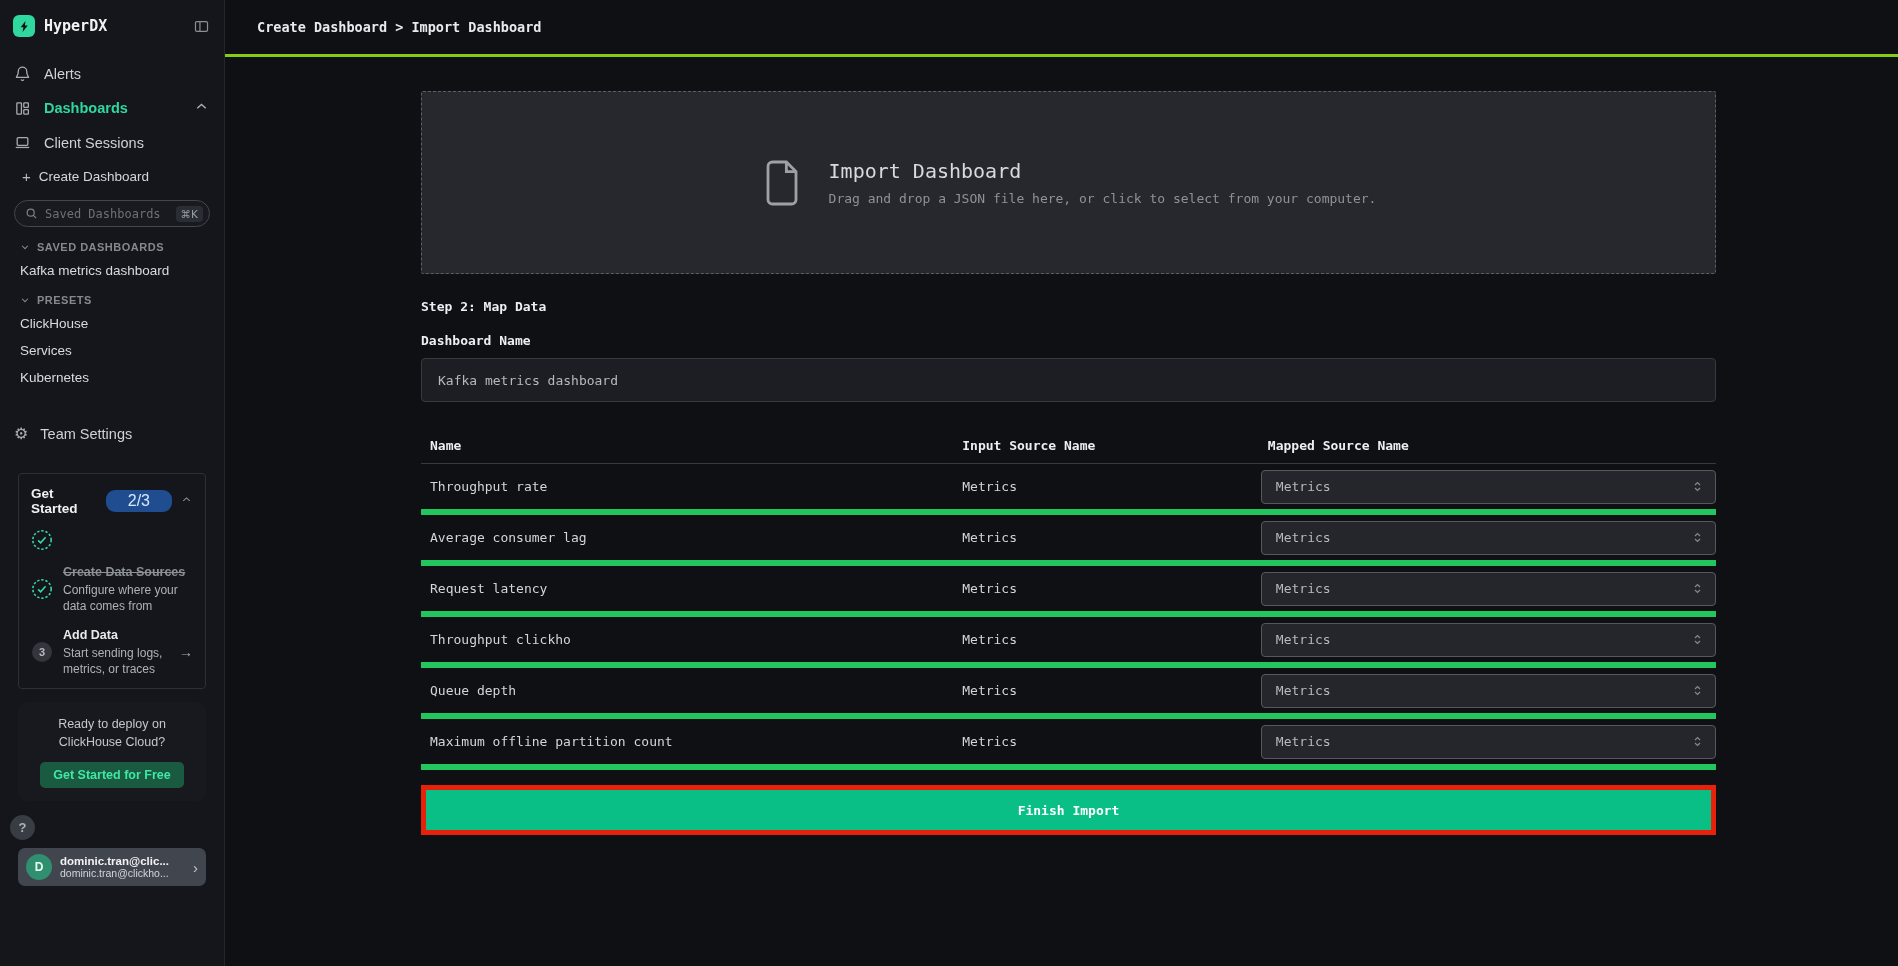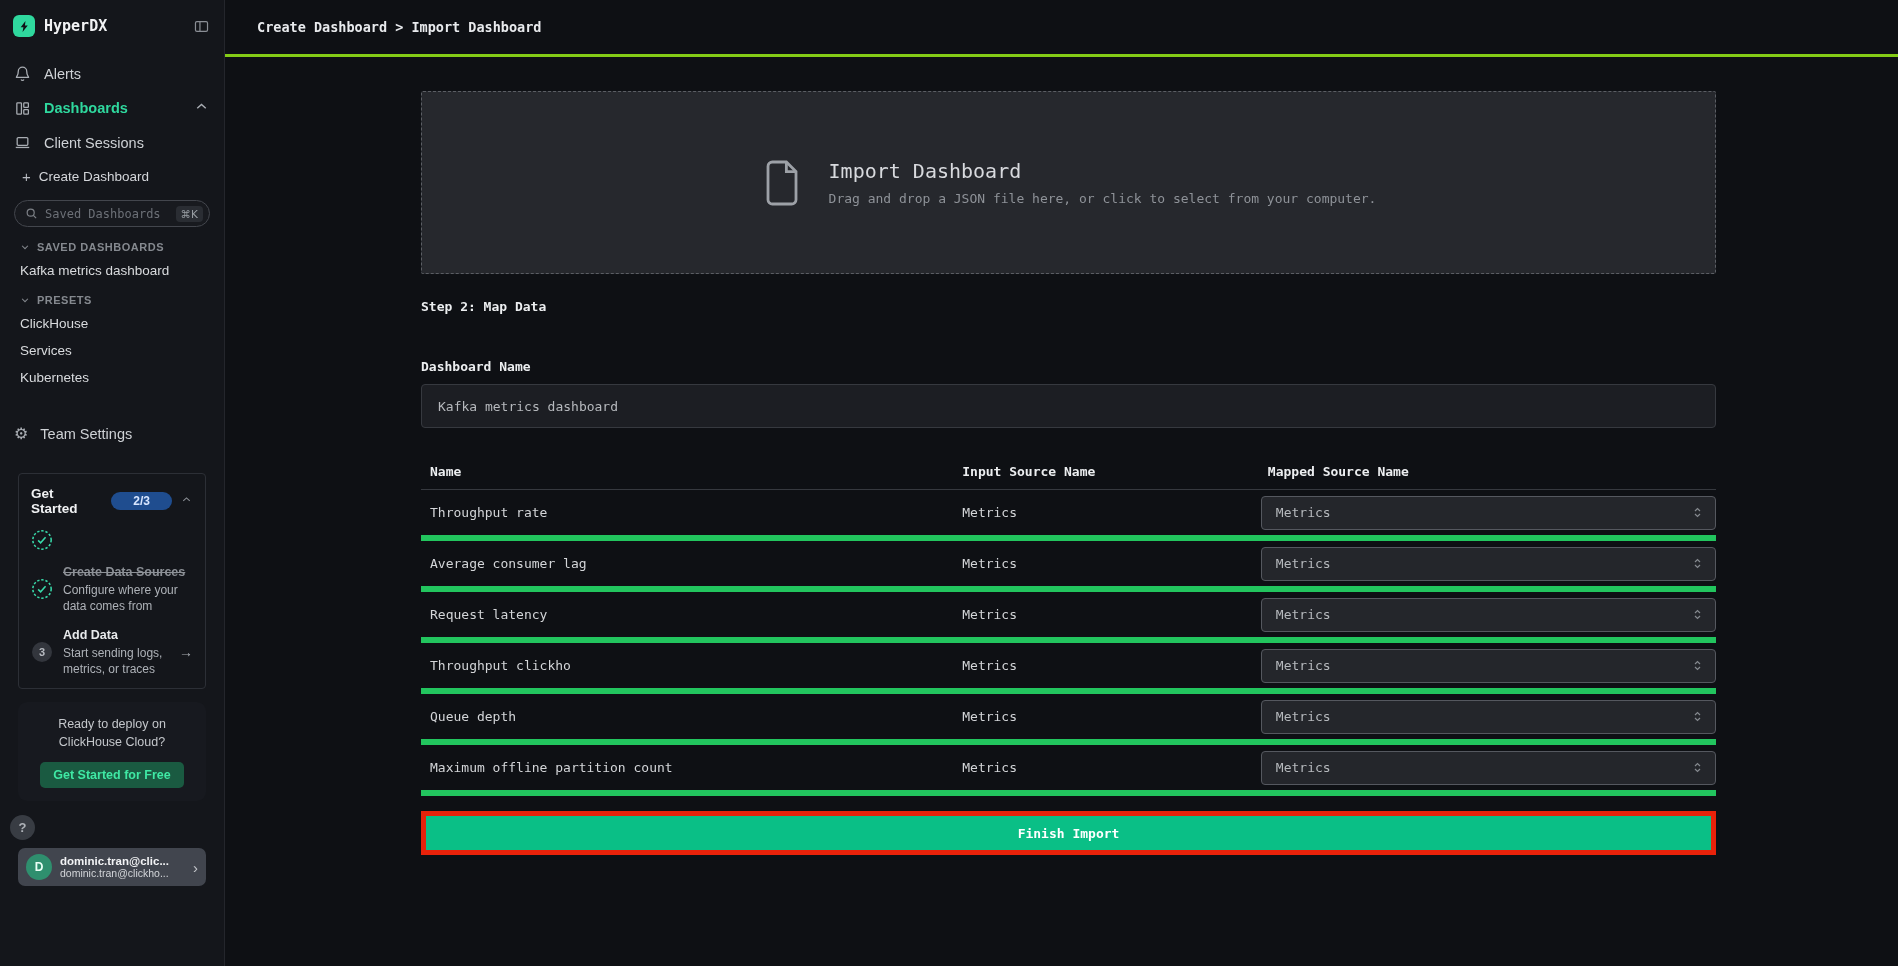--- a/index.html
+++ b/index.html
@@ -85,21 +85,21 @@
   
   .gs-card {
     margin:22px 18px 0 18px;
     border:1px solid #2c2f36; border-radius:4px;
     padding:12px 12px 10px 12px;
     flex-shrink:0;
   }
   .gs-head { display:flex; align-items:center; gap:8px; }
   .gs-title { font-weight:bold; font-size:13.5px; color:#f0f1f3; }
   .gs-badge {
-    background:var(--badge-blue,#1f4d8f); color:#d8e6ff; font-size:12px; font-weight:bold;
+    background:var(--badge-blue,#1f4d8f); color:#d8e6ff; font-size:16px; font-weight:normal;
     border-radius:9px; padding:2px 22px;
   }
   .gs-head .chev { margin-left:auto; color:#8a8e95; cursor:pointer; }
   .gs-step { display:flex; gap:10px; margin-top:13px; align-items:center; }
   .gs-step-icon { flex-shrink:0; width:22px; display:flex; justify-content:center; }
   .gs-step-body { flex:1; }
   .gs-step-title { font-size:12.5px; font-weight:bold; color:#e8eaec; line-height:1.35; }
   .gs-step.done .gs-step-title { color:#8d9197; text-decoration:line-through; }
   .gs-step-sub { font-size:12px; color:#aeb2b8; line-height:1.35; margin-top:1px; }
   .num-badge {
@@ -166,21 +166,21 @@
     border:1px dashed #5b5e64;
     border-radius:2px;
     display:flex; align-items:center; justify-content:center; gap:26px;
     cursor:pointer;
   }
   .dropzone svg { width:42px; height:50px; color:#9da1a7; }
   .dz-title { font-family:"DejaVu Sans Mono", monospace; font-size:20px; color:#d8dade; }
   .dz-sub { font-family:"DejaVu Sans Mono", monospace; font-size:13px; color:#8e9298; margin-top:8px; }
 
   .step-title { margin-top:25px; font-family:"DejaVu Sans Mono", monospace; font-weight:bold; font-size:13px; color:#eceef0; }
-  .field-label { margin-top:45px; font-family:"DejaVu Sans Mono", monospace; font-weight:bold; font-size:13px; color:#eceef0; }
+  .field-label { margin-top:19px; font-family:"DejaVu Sans Mono", monospace; font-weight:bold; font-size:13px; color:#eceef0; }
   .text-input {
     margin-top:10px; width:100%; height:44px;
     background:#1c1e23; border:1px solid #36393f; border-radius:4px;
     color:#b6b9bd; font-family:"DejaVu Sans Mono", monospace; font-size:13px;
     padding:0 16px; outline:none;
   }
 
   .map-table { margin-top:26px; }
   .thead, .trow { display:grid; grid-template-columns:41.1% 23.6% 35.3%; align-items:center; }
   .thead {
@@ -198,21 +198,21 @@
     font-family:"DejaVu Sans Mono", monospace; font-size:13px; color:#b6b9bd;
     cursor:pointer;
   }
   .select svg { margin-left:auto; width:15px; height:15px; color:#85898f; }
 
   .finish-wrap {
     margin-top:15px;
     border:5px solid var(--highlight-red,#e8220a);
   }
   .finish-btn {
-    display:block; width:100%; height:34px;
+    display:block; width:100%; height:40px;
     background:var(--button-green,#0abf86);
     border:none; cursor:pointer;
     color:#ffffff; font-family:"DejaVu Sans Mono", monospace; font-weight:bold; font-size:13px;
   }
 </style>
 </head>
 <body>
 
 <aside class="sidebar">
   <div class="sb-header">

